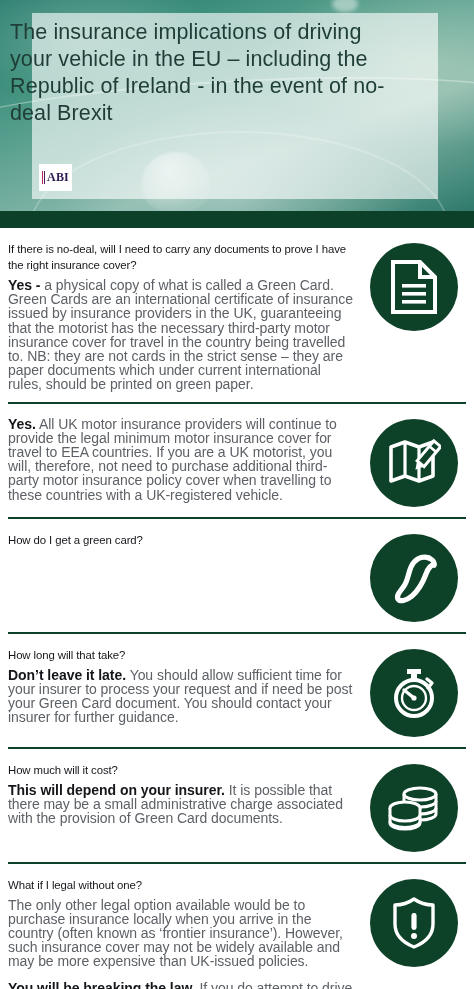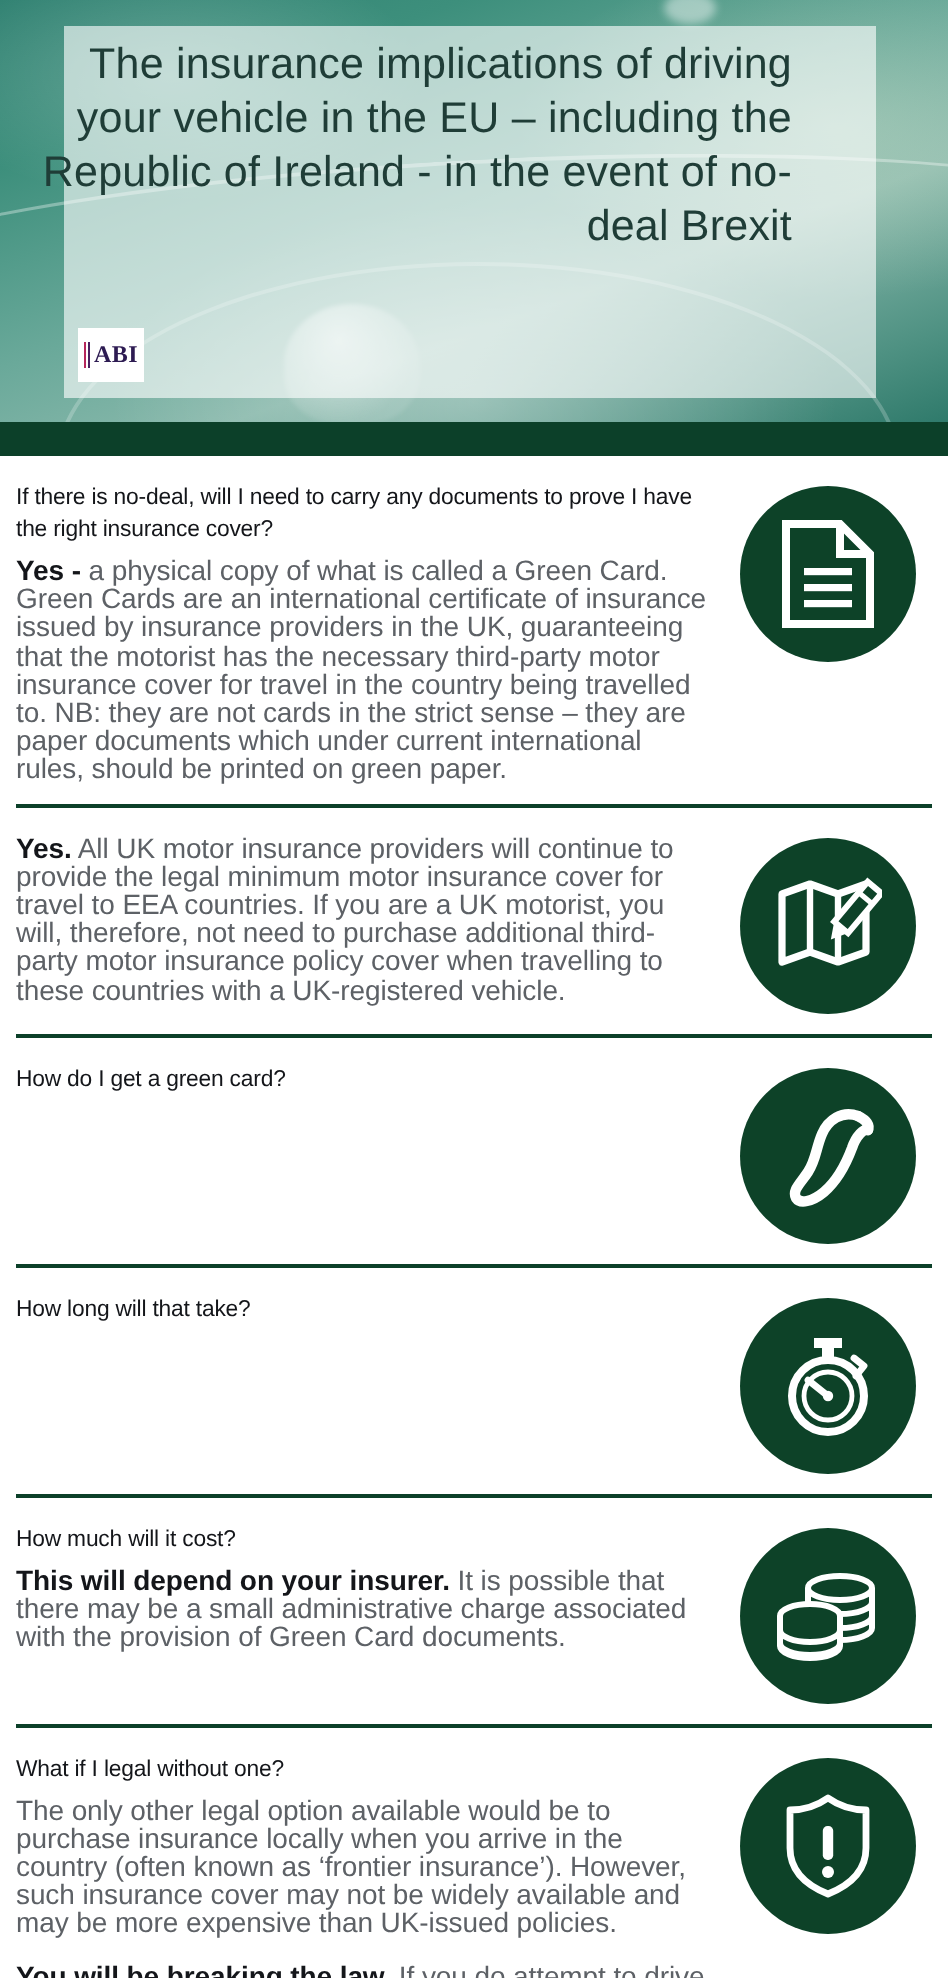--- a/index.html
+++ b/index.html
@@ -87,21 +87,21 @@
     width: 406px;
     height: 186px;
     background: rgba(255,255,255,0.62);
   }
 
   .header-title {
     position: absolute;
     left: 10px;
     top: 19px;
     width: 386px;
-    text-align: right;
+    text-align: left;
     font-size: 21.5px;
     line-height: 27px;
     color: #1f3d37;
     font-weight: 400;
     letter-spacing: 0.1px;
   }
 
   .abi-logo-top {
     position: absolute;
     left: 39px;
@@ -317,20 +317,21 @@
         </div>
       </div>
     </div>
 
     <div class="divider"></div>
 
     <div class="qa-section">
       <div class="qa-inner">
         <div class="qa-text">
           <div class="qa-question">How long will that take?</div>
+          <div class="qa-answer"><b>Don’t leave it late.</b><span> You should allow sufficient time for your insurer to process your request and if need be post your Green Card document. You should contact your insurer for further guidance.</span></div>
         </div>
         <div class="qa-icon-wrap">
           <div class="icon-circle">
             <svg width="52" height="54" viewBox="0 0 52 54" aria-hidden="true">
               <rect x="19" y="3" width="14" height="5" fill="#ffffff"></rect>
               <rect x="23" y="8" width="6" height="5" fill="#ffffff"></rect>
               <circle cx="26" cy="32" r="18" fill="none" stroke="#ffffff" stroke-width="4"></circle>
               <circle cx="26" cy="32" r="12" fill="none" stroke="#ffffff" stroke-width="2.4"></circle>
               <line x1="26" y1="32" x2="16" y2="24" stroke="#ffffff" stroke-width="3.4" stroke-linecap="round"></line>
               <circle cx="26" cy="32" r="2.6" fill="#ffffff"></circle>

